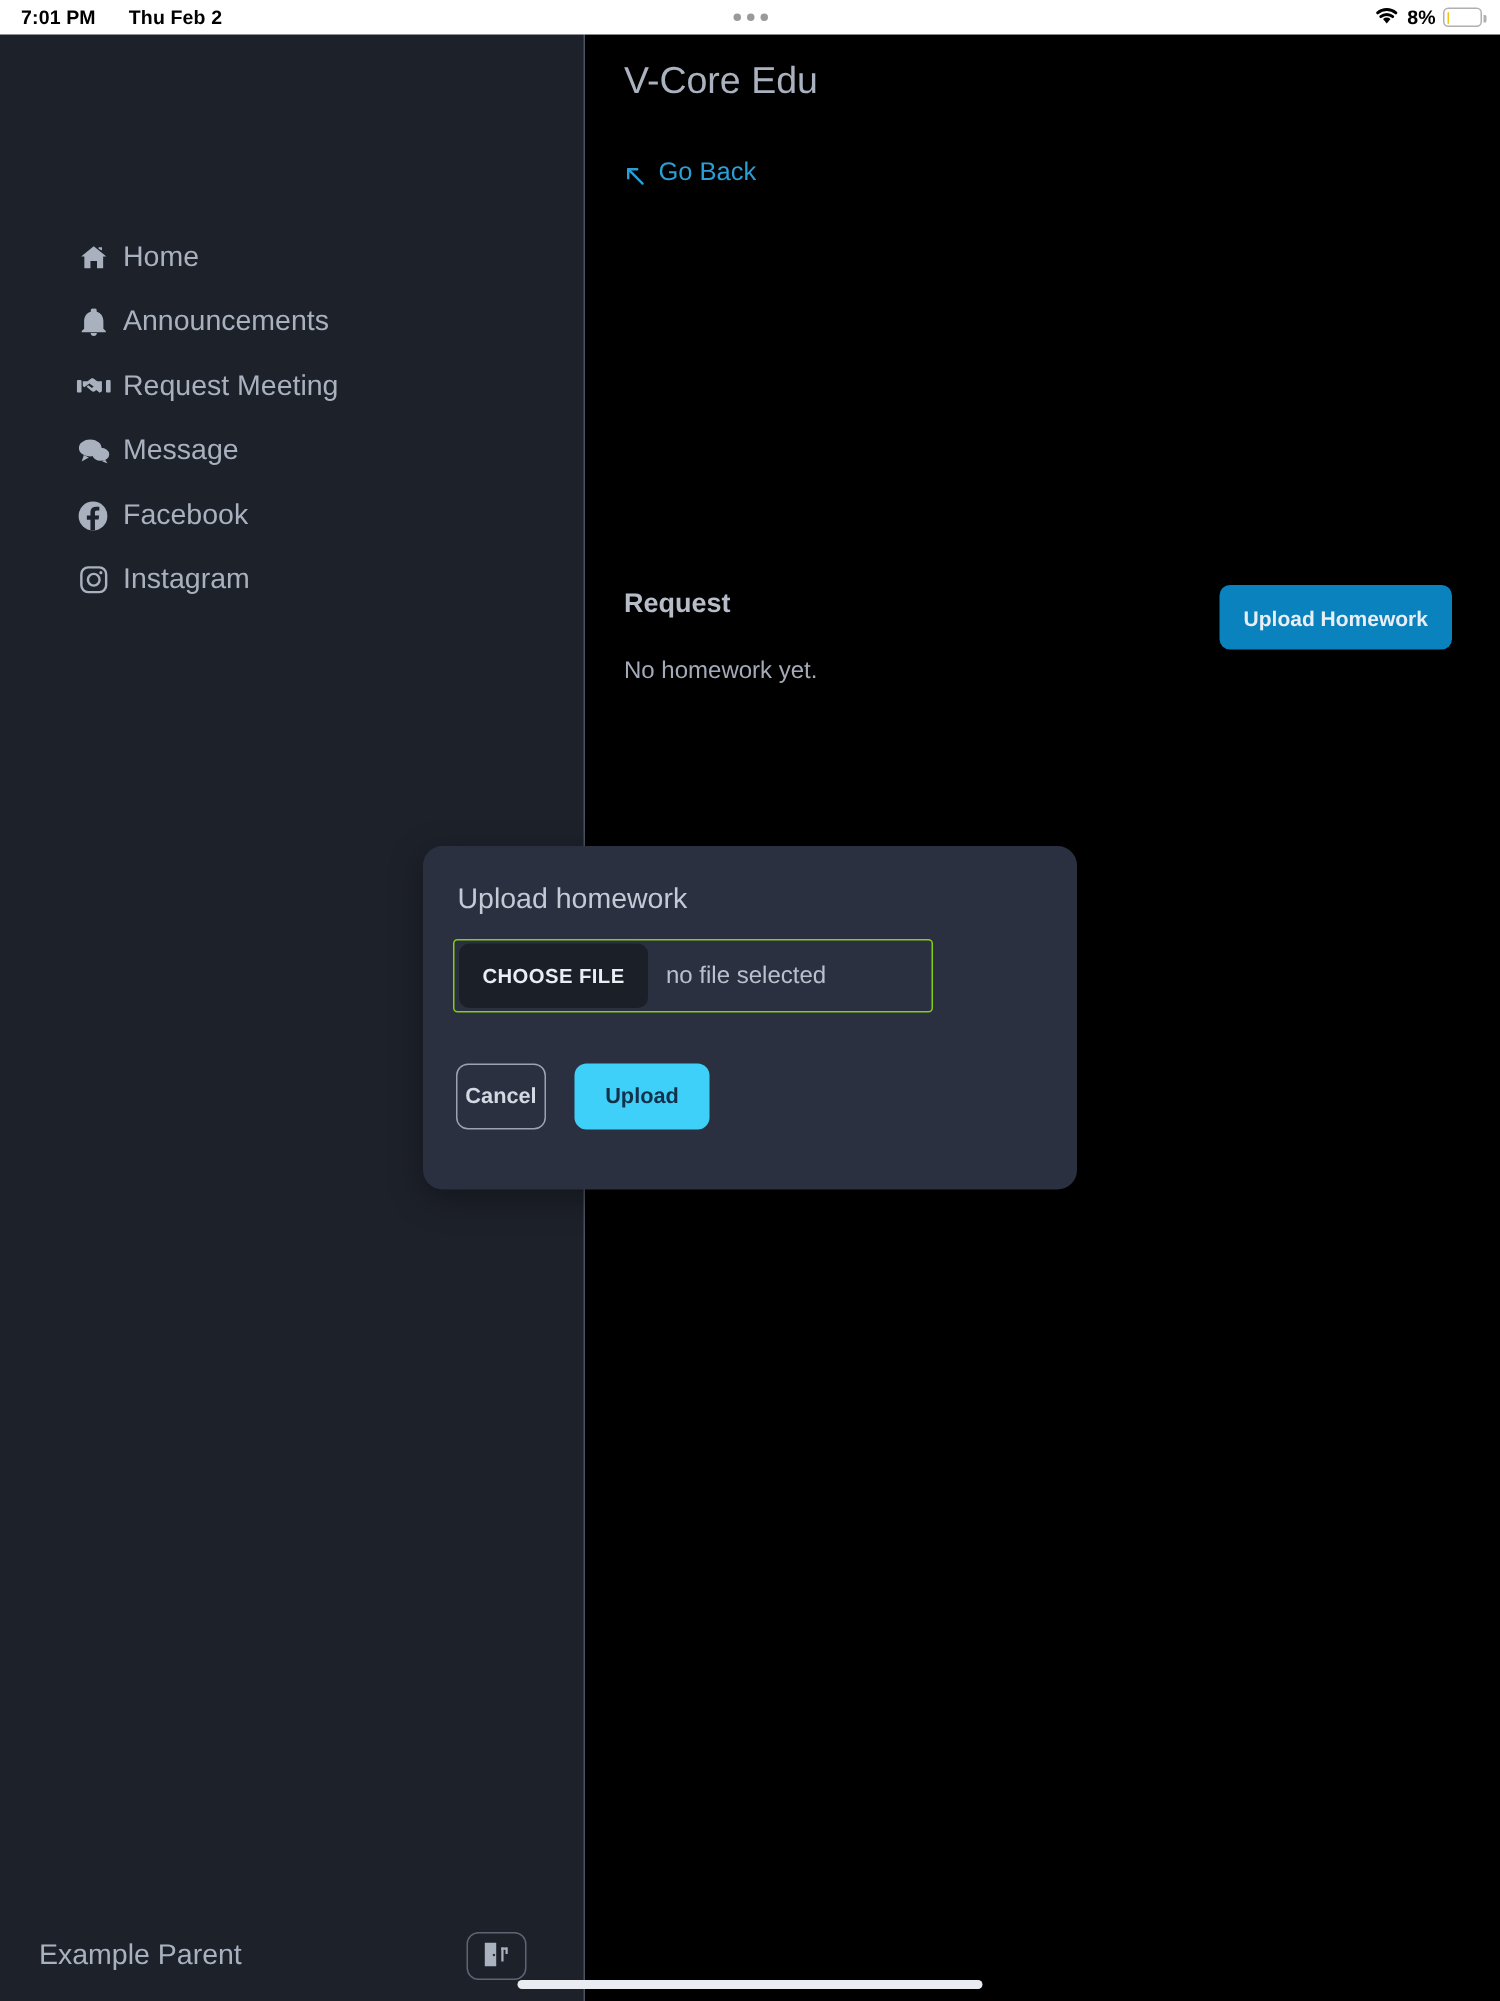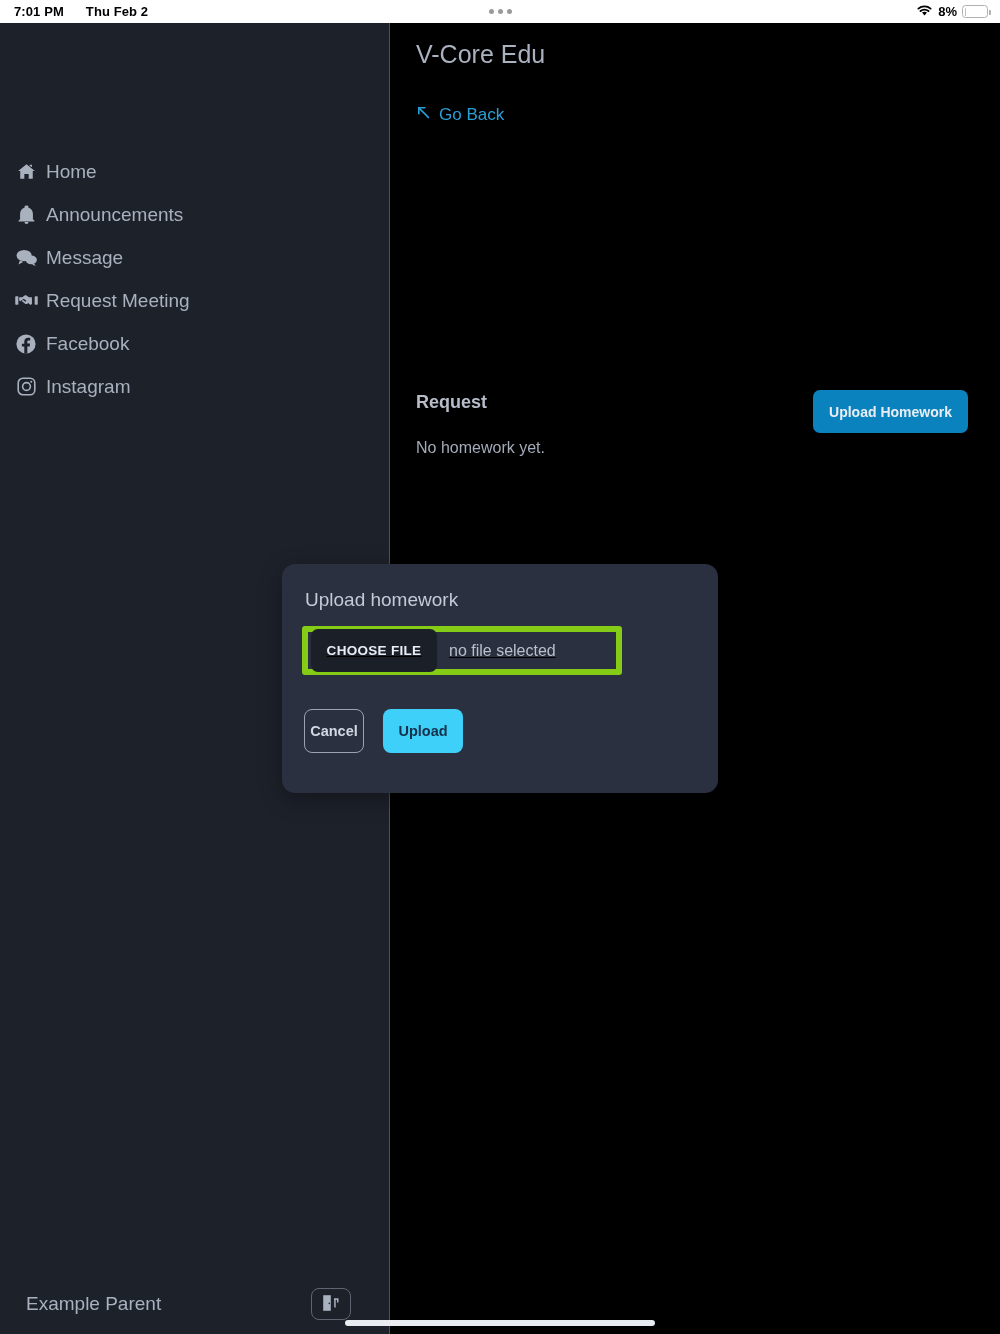--- a/index.html
+++ b/index.html
@@ -113,20 +113,21 @@
     left: 0; top: 0;
     width: 389px;
     height: 1311px;
     background: #1d212a;
   }
   .nav {
     position: absolute;
     top: 127px;
     left: 0;
     width: 389px;
+    padding-left: 36px;
   }
   .nav-item {
     display: flex;
     align-items: center;
     height: 43px;
     padding-left: 13px;
     color: #aab2c0;
     font-size: 19px;
     cursor: pointer;
   }
@@ -178,21 +179,21 @@
     position: absolute;
     left: 26px; top: 17px;
     color: #aab2c0;
     font-size: 25px;
     font-weight: normal;
   }
   .go-back {
     position: absolute;
     left: 26px; top: 82px;
     display: flex;
-    align-items: flex-start;
+    align-items: flex-end;
     gap: 8px;
     color: #2a9fd6;
     font-size: 17px;
     cursor: pointer;
   }
   .go-back-icon {
     display: flex;
     align-items: center;
     color: #2a9fd6;
   }
@@ -243,25 +244,24 @@
   .modal-title {
     position: absolute;
     left: 23px; top: 25px;
     color: #c3cad6;
     font-size: 19px;
   }
   .file-input-wrap {
     position: absolute;
     left: 20px; top: 62px;
     width: 320px; height: 49px;
-    border: 6px solid #84cc16;
+    border: 1px solid #84cc16;
     border-radius: 3px;
     display: flex;
     align-items: center;
-    text-decoration: underline;
   }
   .choose-file-btn {
     width: 126px;
     height: 43px;
     margin-left: 3px;
     background: #1b1f27;
     border: none;
     border-radius: 7px;
     color: #e9eef5;
     font-size: 13.5px;
@@ -287,21 +287,21 @@
     background: transparent;
     border: 1px solid #9aa3b2;
     border-radius: 8px;
     color: #d3d9e2;
     font-size: 14.5px;
     font-weight: bold;
     font-family: "Liberation Sans", sans-serif;
     cursor: pointer;
   }
   .btn-upload {
-    width: 80px; height: 44px;
+    width: 90px; height: 44px;
     background: #3fd0fa;
     border: none;
     border-radius: 8px;
     color: #13314a;
     font-size: 14.5px;
     font-weight: bold;
     font-family: "Liberation Sans", sans-serif;
     cursor: pointer;
   }
 
@@ -369,39 +369,39 @@
           <span class="nav-icon">
             <svg width="17" height="19" viewBox="0 0 18 20" fill="currentColor">
               <path d="M9 20a2.2 2.2 0 0 0 2.2-2.1H6.8A2.2 2.2 0 0 0 9 20zm6.8-5.1v-5.4c0-3.2-1.8-5.9-4.7-6.6v-.7A1.4 1.4 0 0 0 9 .8a1.4 1.4 0 0 0-2.1 1.4v.7C4 3.6 2.2 6.3 2.2 9.5v5.4L.5 16.6v.8h17v-.8z"></path>
             </svg>
           </span>
           <span class="nav-label">Announcements</span>
         </div>
 
         <div class="nav-item">
           <span class="nav-icon">
+            <svg width="23" height="15" viewBox="0 0 24 16" fill="currentColor">
+              <rect x="0" y="3.5" width="3.3" height="9" rx="0.8"></rect>
+              <rect x="20.7" y="3.5" width="3.3" height="9" rx="0.8"></rect>
+              <path d="M4.2 4.4h3.3L10 2.6c.6-.4 1.4-.4 2 0l2.5 1.8h3.3v7.2l-1.6 1.1-2.4-2.1-.9.8c-.7.6-1.7.6-2.4 0l-3.6-3 1.2-1.2 2.6 2 1.2-1-3-2.2-3.6 2.7-1.1-.8z"></path>
+            </svg>
+          </span>
+          <span class="nav-label">Request Meeting</span>
+        </div>
+
+        <div class="nav-item">
+          <span class="nav-icon">
             <svg width="21" height="17" viewBox="0 0 22 18" fill="currentColor">
               <ellipse cx="8.5" cy="7" rx="8" ry="6"></ellipse>
               <path d="M4 12 l-1.5 4.5 5-2.8z"></path>
               <ellipse cx="16" cy="11.5" rx="6" ry="4.6"></ellipse>
               <path d="M19 15.3 l1.8 2.7-4-1.6z"></path>
             </svg>
           </span>
           <span class="nav-label">Message</span>
-        </div>
-
-        <div class="nav-item">
-          <span class="nav-icon">
-            <svg width="23" height="15" viewBox="0 0 24 16" fill="currentColor">
-              <rect x="0" y="3.5" width="3.3" height="9" rx="0.8"></rect>
-              <rect x="20.7" y="3.5" width="3.3" height="9" rx="0.8"></rect>
-              <path d="M4.2 4.4h3.3L10 2.6c.6-.4 1.4-.4 2 0l2.5 1.8h3.3v7.2l-1.6 1.1-2.4-2.1-.9.8c-.7.6-1.7.6-2.4 0l-3.6-3 1.2-1.2 2.6 2 1.2-1-3-2.2-3.6 2.7-1.1-.8z"></path>
-            </svg>
-          </span>
-          <span class="nav-label">Request Meeting</span>
         </div>
 
 
         <div class="nav-item">
           <span class="nav-icon">
             <svg width="20" height="20" viewBox="0 0 20 20" fill="currentColor">
               <circle cx="10" cy="10" r="9.6"></circle>
               <path d="M11.3 19.5v-7.1h2.4l.4-2.8h-2.8V7.8c0-.8.2-1.4 1.4-1.4h1.5V3.9c-.3 0-1.2-.1-2.2-.1-2.2 0-3.7 1.3-3.7 3.8v2.1H5.9v2.8h2.4v7.1z" fill="#1d212a"></path>
             </svg>
           </span>

